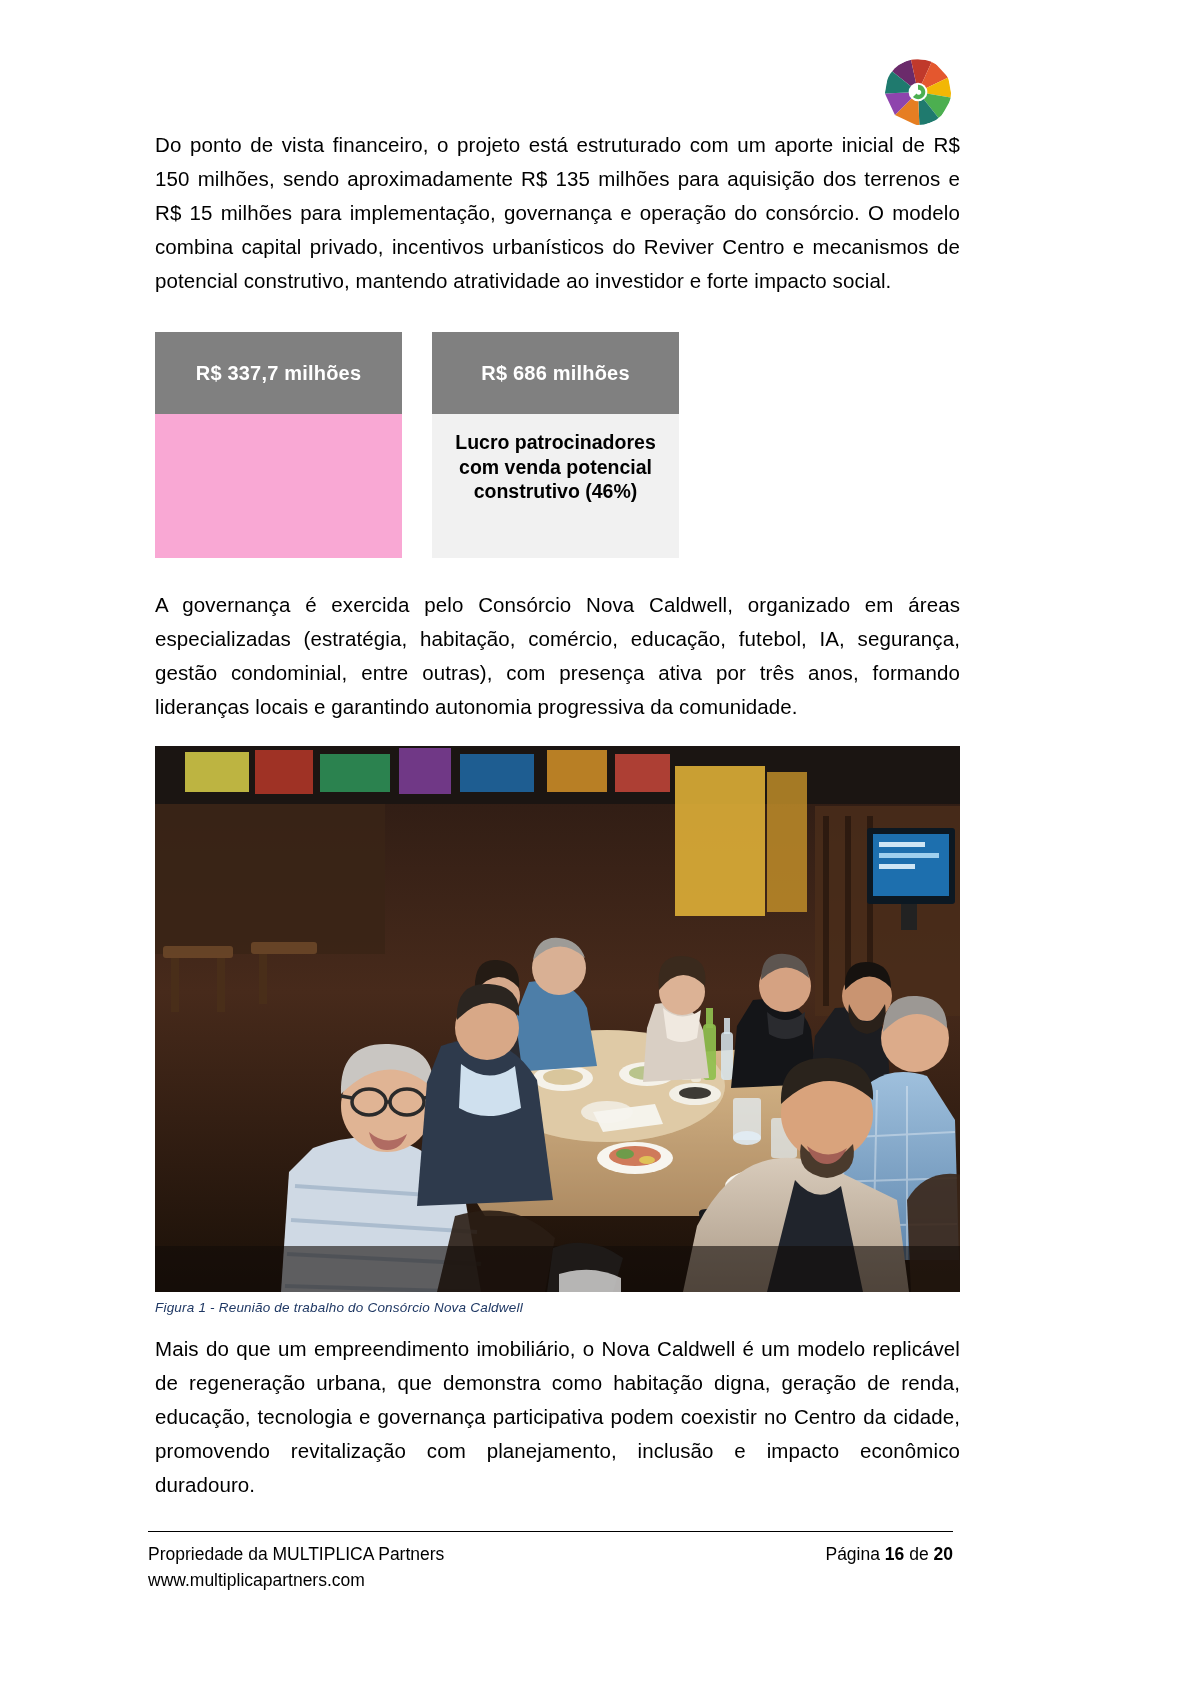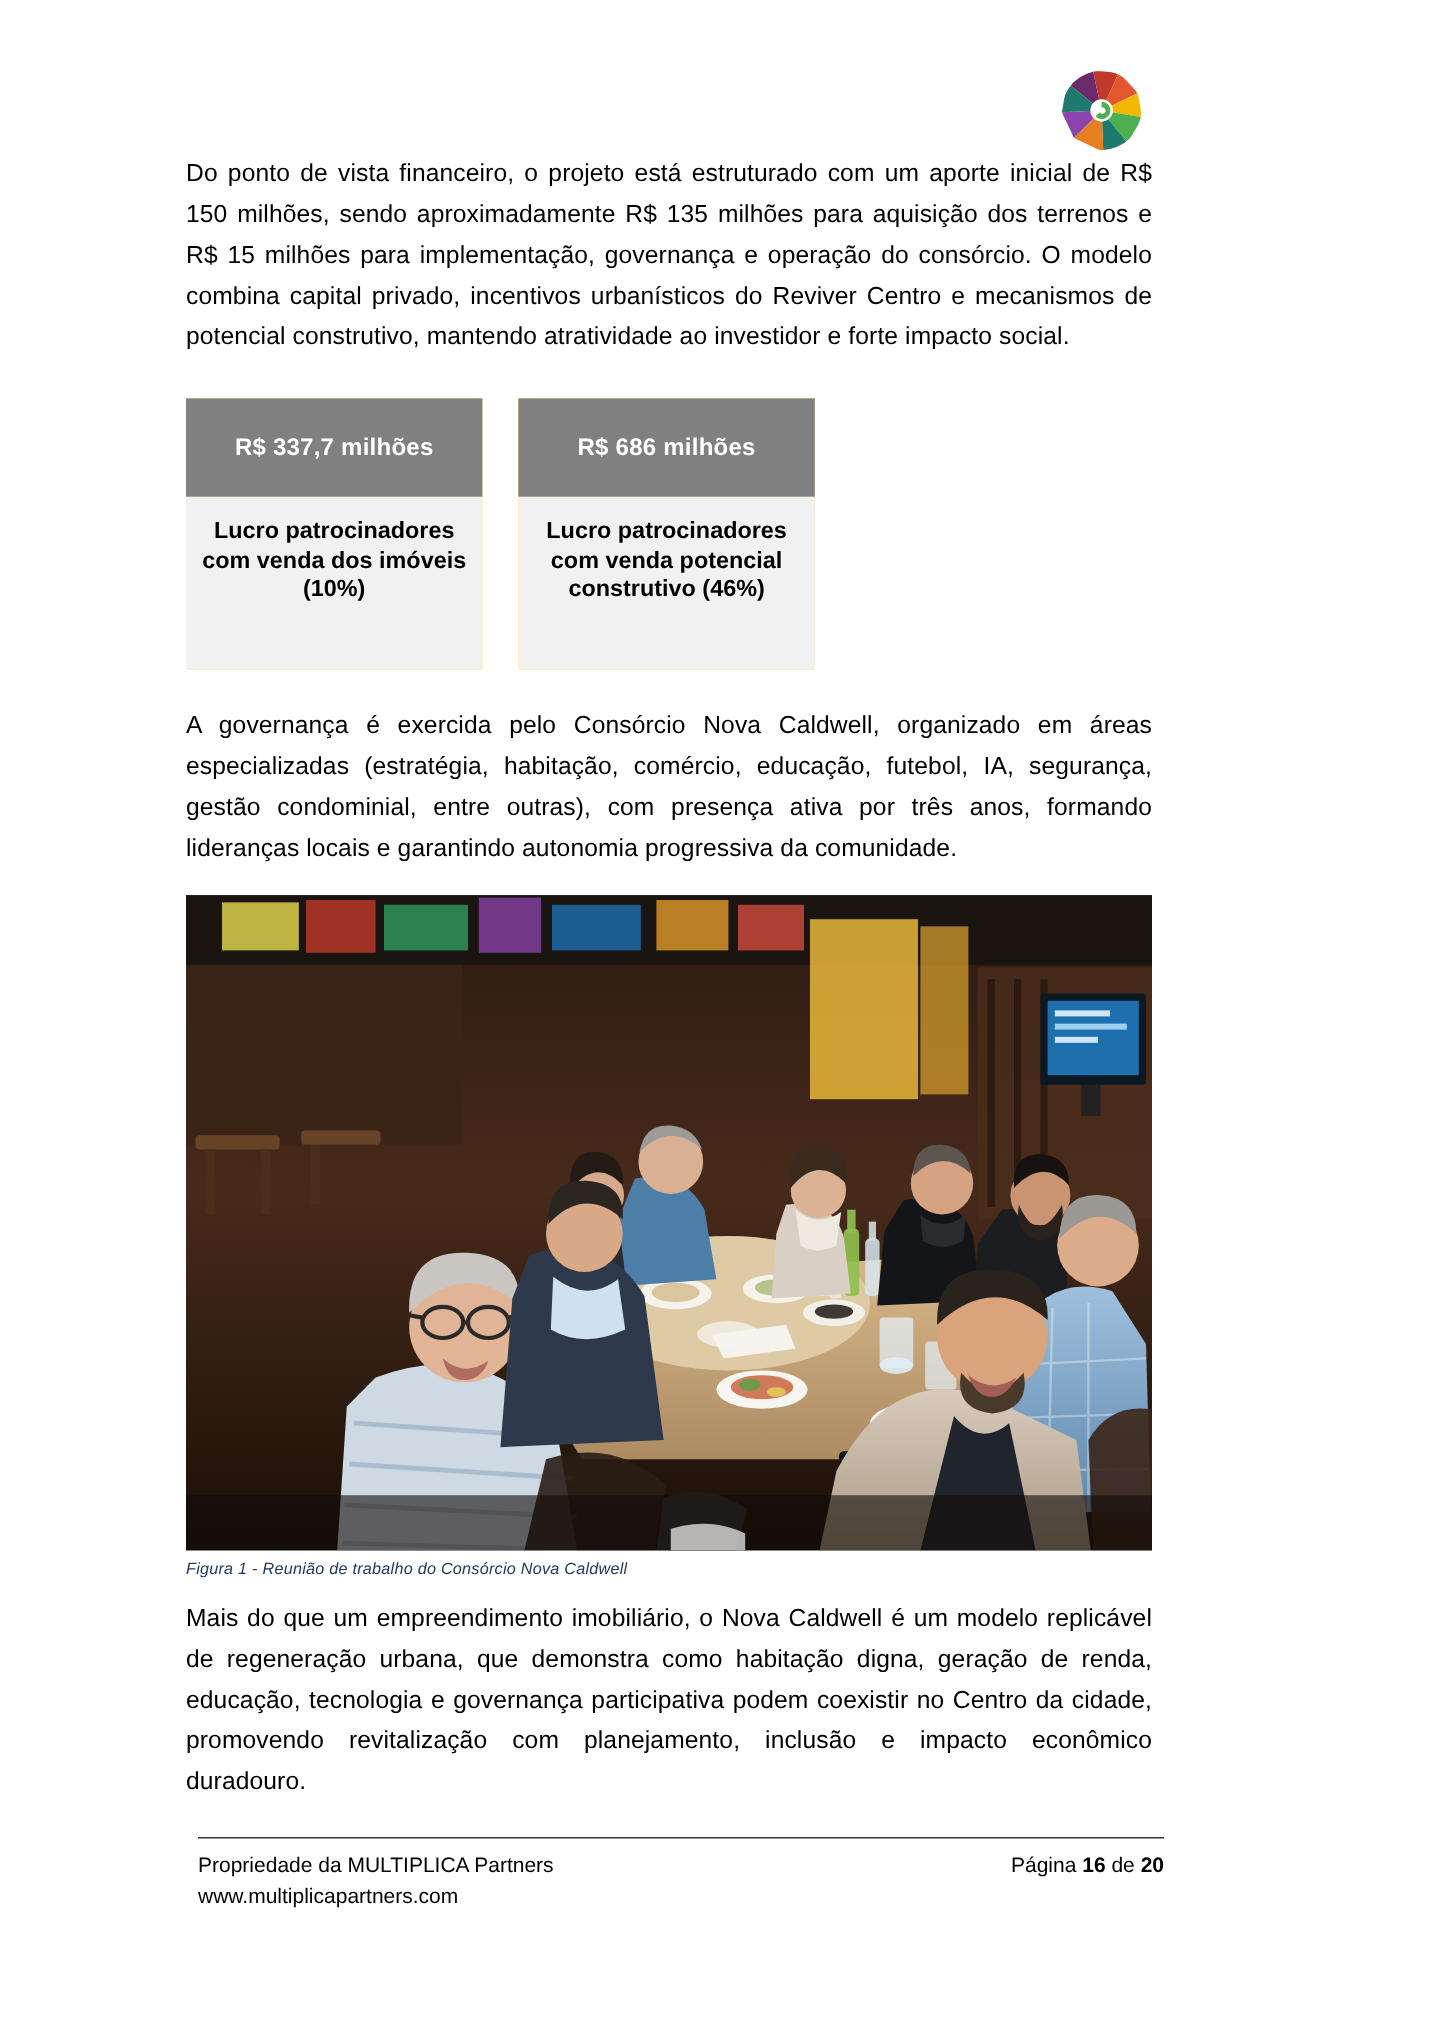--- a/index.html
+++ b/index.html
@@ -57,21 +57,21 @@
   .stats-row {
     display: flex;
     gap: 30px;
     margin-top: 34px;
   }
 
   .stat-card {
     width: 247px;
     display: flex;
     flex-direction: column;
-    background: #fde047;
+    background: #f9a8d4;
   }
 
   .stat-card .stat-head {
     background: #808080;
     color: #ffffff;
     font-weight: bold;
     font-size: 20px;
     letter-spacing: 0.2px;
     height: 82px;
     display: flex;
@@ -119,21 +119,21 @@
     font-size: 13.5px;
     color: #1f3864;
     letter-spacing: 0.2px;
   }
 
   p.para-final { margin-top: 17px; }
 
   
   .footer {
     position: absolute;
-    left: 165px;
+    left: 148px;
     top: 1531px;
     width: 805px;
   }
 
   .footer-rule {
     width: 100%;
     height: 1px;
     background: #000000;
   }
 
@@ -189,21 +189,20 @@
   </div>
 
   <div class="content">
 
     <p class="body-text first">Do ponto de vista financeiro, o projeto está estruturado com um aporte inicial de R$ 150 milhões, sendo aproximadamente R$ 135 milhões para aquisição dos terrenos e R$ 15 milhões para implementação, governança e operação do consórcio. O modelo combina capital privado, incentivos urbanísticos do Reviver Centro e mecanismos de potencial construtivo, mantendo atratividade ao investidor e forte impacto social.</p>
 
     <div class="stats-row">
 
       <div class="stat-card">
         <div class="stat-head">R$ 337,7 milhões</div>
-        <div class="stat-body">Lucro patrocinadores com venda dos imóveis (10%)</div>
       </div>
 
       <div class="stat-card">
         <div class="stat-head">R$ 686 milhões</div>
         <div class="stat-body">Lucro patrocinadores com venda potencial construtivo (46%)</div>
       </div>
 
 
     </div>
 

